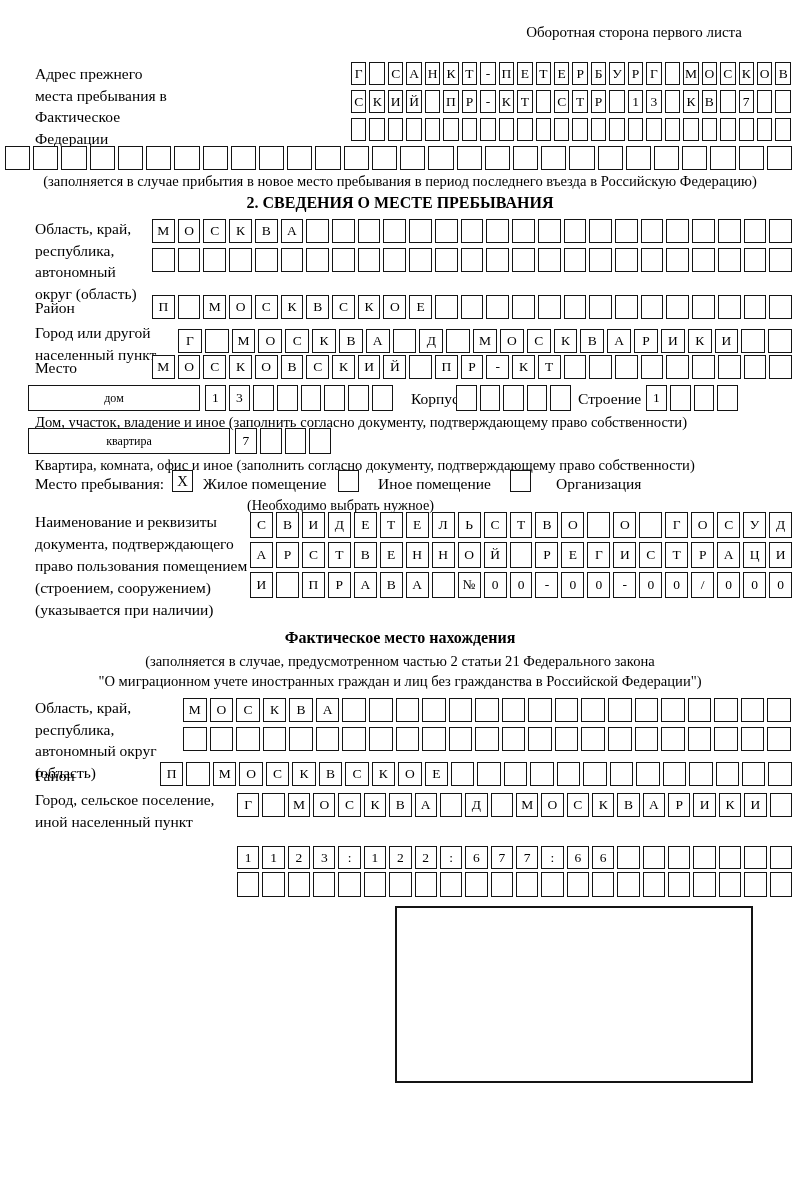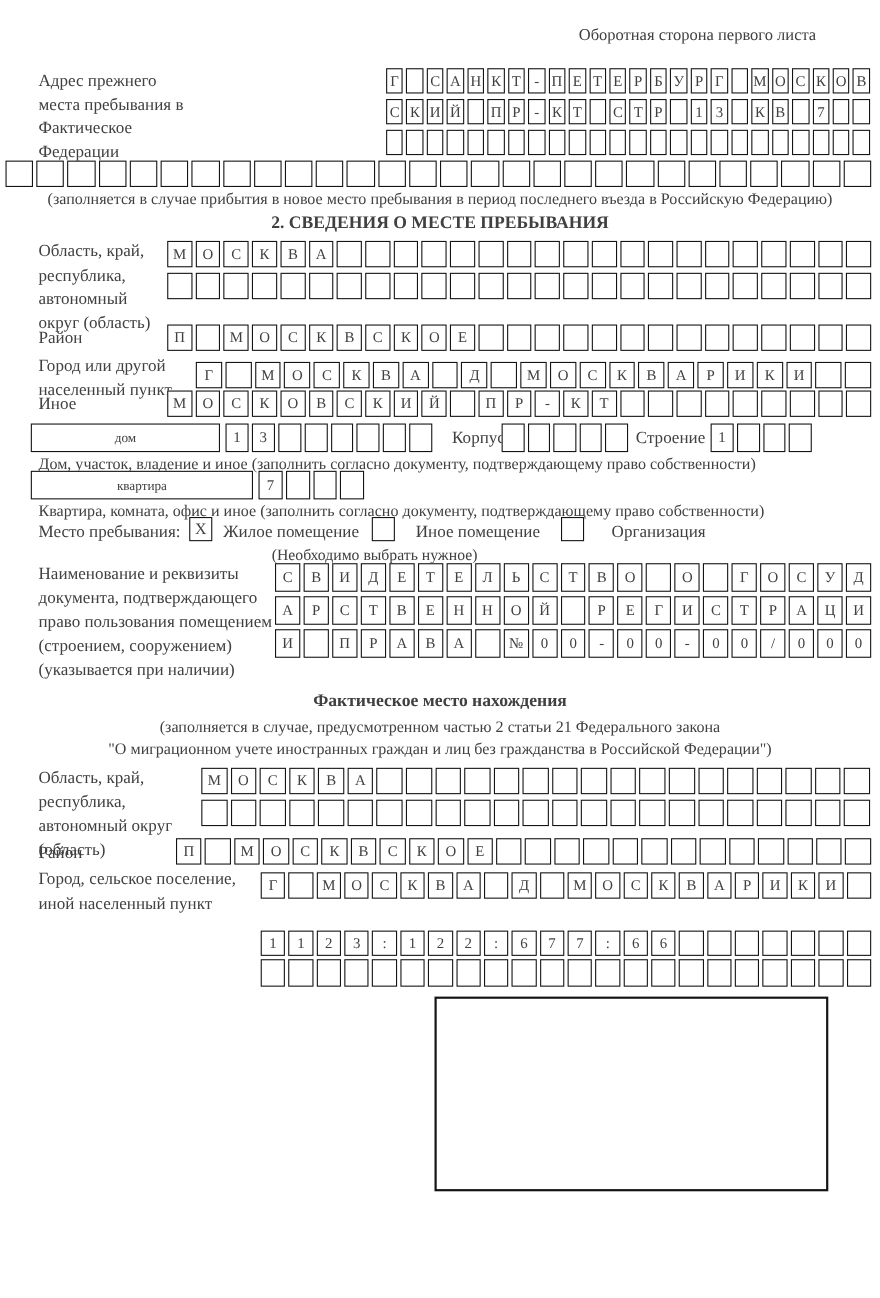--- a/index.html
+++ b/index.html
@@ -1,19 +1,19 @@
 <!DOCTYPE html>
 <html><head>
 <meta charset="utf-8">
 <style>
   * { margin:0; padding:0; box-sizing:border-box; }
   html,body { background:#ffffff; }
   .page {
     position:relative; width:800px; height:1180px; margin:0 auto;
-    background:#ffffff; color:#404040;
+    background:#ffffff; color:#000000;
     font-family:"Liberation Serif","DejaVu Serif",serif;
     overflow:hidden;
   }
   .lbl { position:absolute; font-size:15.5px; line-height:21.5px; }
   .caption { position:absolute; font-size:14.6px; }
   .center { left:0; width:100%; text-align:center; }
   .title { position:absolute; left:0; width:100%; text-align:center;
            font-weight:bold; font-size:16px; }
   .cellrow { position:absolute; display:flex; gap:3px; }
   .cellrow .cell {
@@ -257,21 +257,21 @@
       <div class="cell">В</div>
       <div class="cell">А</div>
       <div class="cell">Р</div>
       <div class="cell">И</div>
       <div class="cell">К</div>
       <div class="cell">И</div>
       <div class="cell"></div>
       <div class="cell"></div>
     </div>
 
-  <div class="lbl" style="left:35px; top:357px;">Иное</div>
+  <div class="lbl" style="left:35px; top:357px;">Место</div>
   <div class="cellrow" style="left:152px; top:355px; width:640px; height:24px;">
       <div class="cell">М</div>
       <div class="cell">О</div>
       <div class="cell">С</div>
       <div class="cell">К</div>
       <div class="cell">О</div>
       <div class="cell">В</div>
       <div class="cell">С</div>
       <div class="cell">К</div>
       <div class="cell">И</div>

